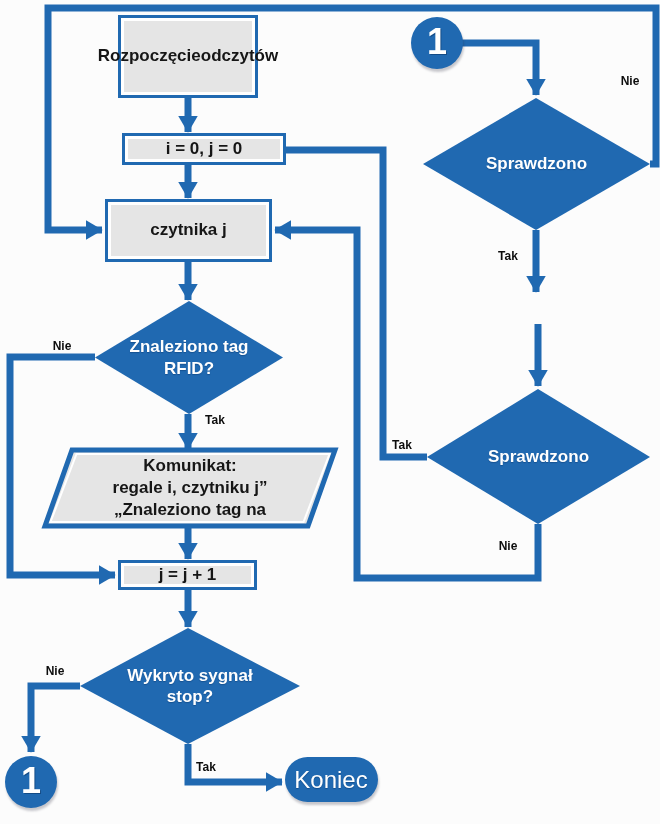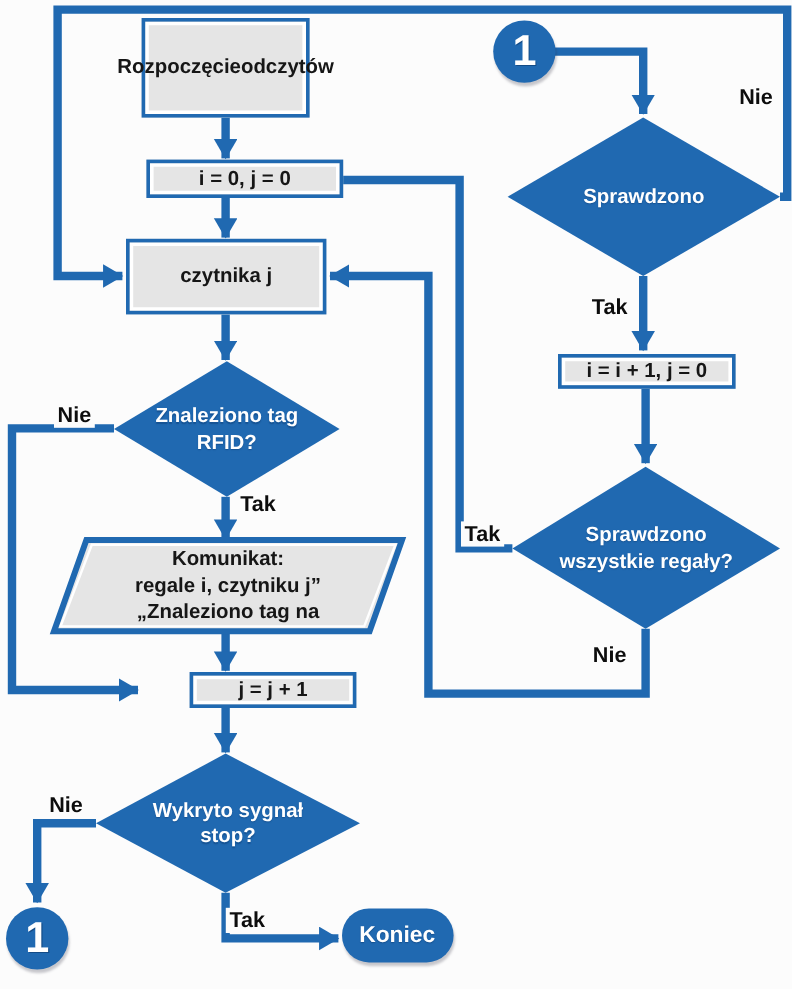--- a/index.html
+++ b/index.html
@@ -61,39 +61,39 @@
     line-height: 1.25;
     pointer-events: none;
   }
   .dtext { color: var(--white-text); font-size: 17px; text-shadow: 0 1px 1px rgba(0,40,90,0.35); justify-content: center; }
   .paratext { color: var(--box-text); font-size: 17px; line-height: 1.3; }
   .edge-label {
     position: absolute;
     transform: translate(-50%, -50%);
     color: var(--label-text);
     font-weight: bold;
-    font-size: 18px;
+    font-size: 12px;
     white-space: nowrap;
     background: var(--bg);
     padding: 0 3px;
   }
   .conn-label {
     position: absolute;
     transform: translate(-50%, -52%);
     color: var(--white-text);
     font-weight: bold;
     font-size: 36px;
     text-shadow: 1px 1px 0 rgba(0,30,70,0.4);
   }
   .pill-label {
     position: absolute;
     transform: translate(-50%, -50%);
     color: var(--white-text);
-    font-weight: bold;
-    font-size: 19px;
+    font-weight: normal;
+    font-size: 24px;
     text-shadow: 0 1px 1px rgba(0,40,90,0.4);
   }
   .ln { display: block; }
 </style>
 </head>
 <body>
 
 <div id="stage">
 
   <svg id="wires" width="660" height="824" viewBox="0 0 660 824" xmlns="http://www.w3.org/2000/svg">
@@ -139,45 +139,41 @@
   </div>
 
   <div class="pbox" style="left:122px; top:133px; width:164px; height:32px;">
     <span class="ln">i = 0, j = 0</span>
   </div>
 
   <div class="pbox" style="left:105px; top:199px; width:167px; height:63px;">
     <span class="ln">czytnika j</span>
   </div>
 
-  <div class="pbox" style="left:118px; top:560px; width:139px; height:30px;margin-left:40px;">
+  <div class="pbox" style="left:118px; top:560px; width:139px; height:30px;">
     <span class="ln">j = j + 1</span>
   </div>
 
-  <div class="pbox" style="left:465px; top:295px; width:148px; height:29px;">
-    <span class="ln">i = i + 1, j = 0</span>
-  </div>
 
   <div class="dtext" style="left:80px; top:628px; width:220px; height:116px;">
     <span class="ln">Wykryto sygnał</span>
     <span class="ln">stop?</span>
   </div>
 
   <div class="dtext" style="left:95px; top:301px; width:188px; height:113px;">
     <span class="ln">Znaleziono tag</span>
     <span class="ln">RFID?</span>
   </div>
 
   <div class="dtext" style="left:423px; top:98px; width:227px; height:132px;">
     <span class="ln">Sprawdzono</span>
   </div>
 
   <div class="dtext" style="left:427px; top:389px; width:223px; height:135px;">
     <span class="ln">Sprawdzono</span>
-    <span class="ln">wszystkie regały?</span>
   </div>
 
   <div class="paratext" style="left:60px; top:452px; width:260px; height:72px;">
     <span class="ln">Komunikat:</span>
     <span class="ln">regale i, czytniku j”</span>
     <span class="ln">„Znaleziono tag na</span>
   </div>
 
   <div class="pill-label" style="left:331px; top:780px;">Koniec</div>
 

